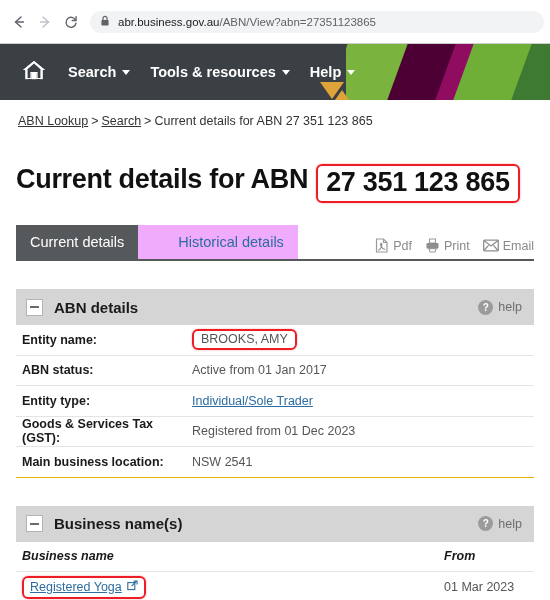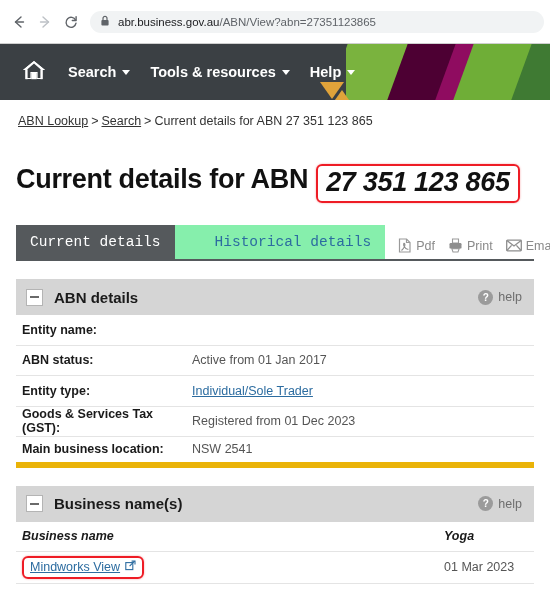--- a/index.html
+++ b/index.html
@@ -124,73 +124,72 @@
     font-weight: bold;
     color: #111111;
     letter-spacing: -0.3px;
     padding: 14px 0 4px 0;
     white-space: nowrap;
     display: flex;
     align-items: flex-start;
   }
   #abn-number {
     margin-left: 8px;
-    font-style: italic;
   }
 
   
   .hl {
     border: 2px solid #ee1c25;
     border-radius: 6px;
     box-shadow: 0 0 2px rgba(238,28,37,.45);
     display: inline-block;
   }
   #abn-number.hl { padding: 1px 8px 3px 8px; }
 
   
   #tabs-row {
     display: flex;
     align-items: flex-end;
     justify-content: space-between;
     border-bottom: 2px solid #55595c;
     margin-top: 14px;
   }
-  #tabs { display: flex; align-items: center; font-family: Liberation Mono, monospace; }
+  #tabs { display: flex; align-items: center; }
   .tab {
     font-size: 14.5px;
     padding: 9px 14px;
     white-space: nowrap;
   }
   .tab.active {
     background: #55595c;
     color: #ffffff;
     font-weight: normal;
   }
   .tab.inactive {
-    background: #86efac;
+    background: #f0abfc;
     color: #2c6ca0;
     padding-left: 40px;
   }
   #doc-actions {
     display: flex;
     align-items: center;
     padding-bottom: 6px;
   }
   .doc-action {
     display: flex;
     align-items: center;
     margin-left: 13px;
     font-size: 12.5px;
     color: #8a8a8a;
     white-space: nowrap;
   }
   .doc-action svg { margin-right: 4px; display:block; }
 
   
-  .panel { margin-top: 18px; }
+  .panel { margin-top: 28px; }
   .panel-head {
     background: #d5d5d5;
     height: 36px;
     display: flex;
     align-items: center;
     padding: 0 12px 0 10px;
     justify-content: space-between;
   }
   .panel-head-left { display: flex; align-items: center; }
   .collapse-box {
@@ -225,21 +224,21 @@
   .help-text { font-size: 12.5px; color: #6e6e6e; }
 
   
   .detail-row {
     display: flex;
     align-items: center;
     height: 30.5px;
     border-bottom: 1px solid #e4e4e4;
     padding-left: 6px;
   }
-  .detail-row:last-child { border-bottom: 6px solid #eab308; }
+  .detail-row:last-child { border-bottom: 1px solid #eab308; }
   .detail-label {
     flex: 0 0 170px;
     font-size: 12.5px;
     font-weight: bold;
     color: #1a1a1a;
   }
   .detail-value {
     font-size: 12.5px;
     color: #555555;
   }
@@ -420,20 +419,21 @@
         <span class="panel-title">ABN details</span>
       </div>
       <div class="help-link">
         <span class="help-badge">?</span>
         <span class="help-text">help</span>
       </div>
     </div>
 
     <div class="detail-row">
       <div class="detail-label">Entity name:</div>
+      <div class="detail-value hl">BROOKS, AMY</div>
     </div>
 
     <div class="detail-row">
       <div class="detail-label">ABN status:</div>
       <div class="detail-value">Active from 01 Jan 2017</div>
     </div>
 
     <div class="detail-row">
       <div class="detail-label">Entity type:</div>
       <div class="detail-value"><a href="#">Individual/Sole Trader</a></div>
@@ -459,27 +459,27 @@
         <span class="panel-title">Business name(s)</span>
       </div>
       <div class="help-link">
         <span class="help-badge">?</span>
         <span class="help-text">help</span>
       </div>
     </div>
 
     <div class="bn-head-row">
       <div class="bn-col-name">Business name</div>
-      <div class="bn-col-from">Yoga</div>
+      <div class="bn-col-from">From</div>
     </div>
 
     <div class="bn-row">
       <div class="bn-col-name">
         <span class="bn-name-wrap hl">
-          <a href="#">Mindworks View</a>
+          <a href="#">Registered Yoga</a>
           <span id="ext-link-icon">
             <svg width="11" height="11" viewBox="0 0 11 11">
               <rect x="0.8" y="2.6" width="7" height="7" fill="none" stroke="#2c6ca0" stroke-width="1.1"></rect>
               <path d="M4.6 6.2 L9.6 1.2" fill="none" stroke="#2c6ca0" stroke-width="1.1"></path>
               <path d="M6.6 1.1 H10 V4.5" fill="none" stroke="#2c6ca0" stroke-width="1.1"></path>
             </svg>
           </span>
         </span>
       </div>
       <div class="bn-col-from">01 Mar 2023</div>

